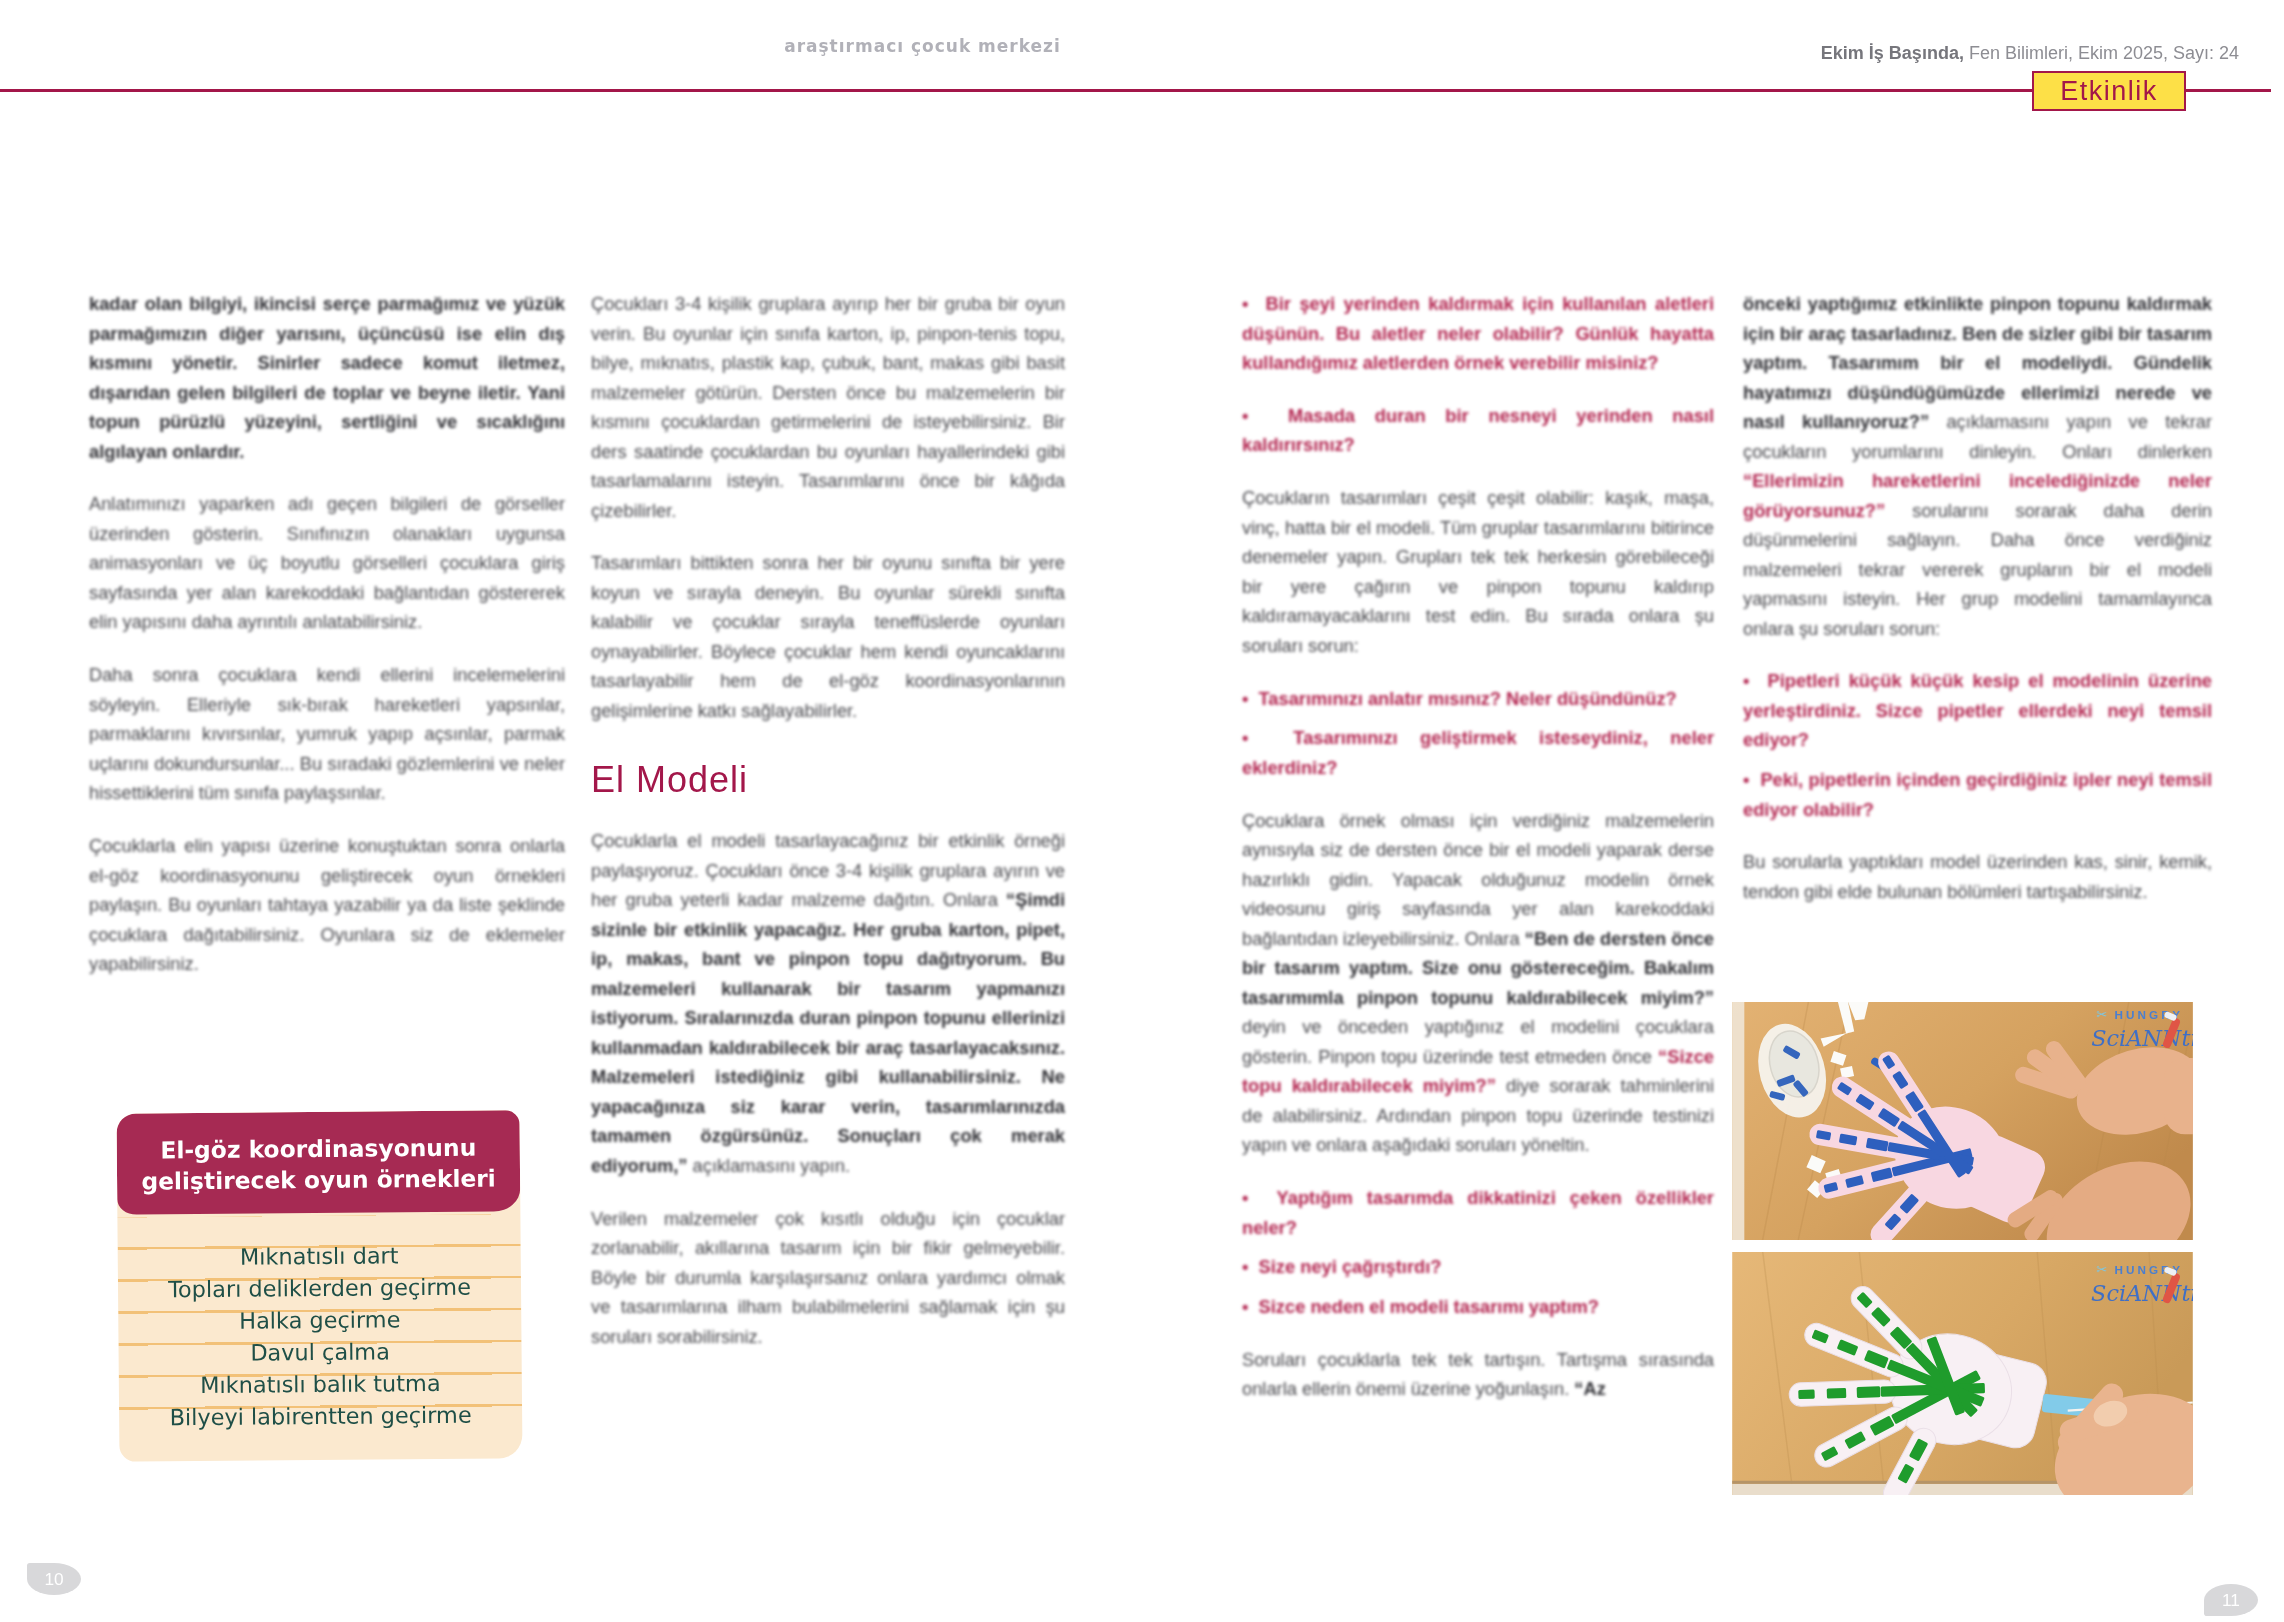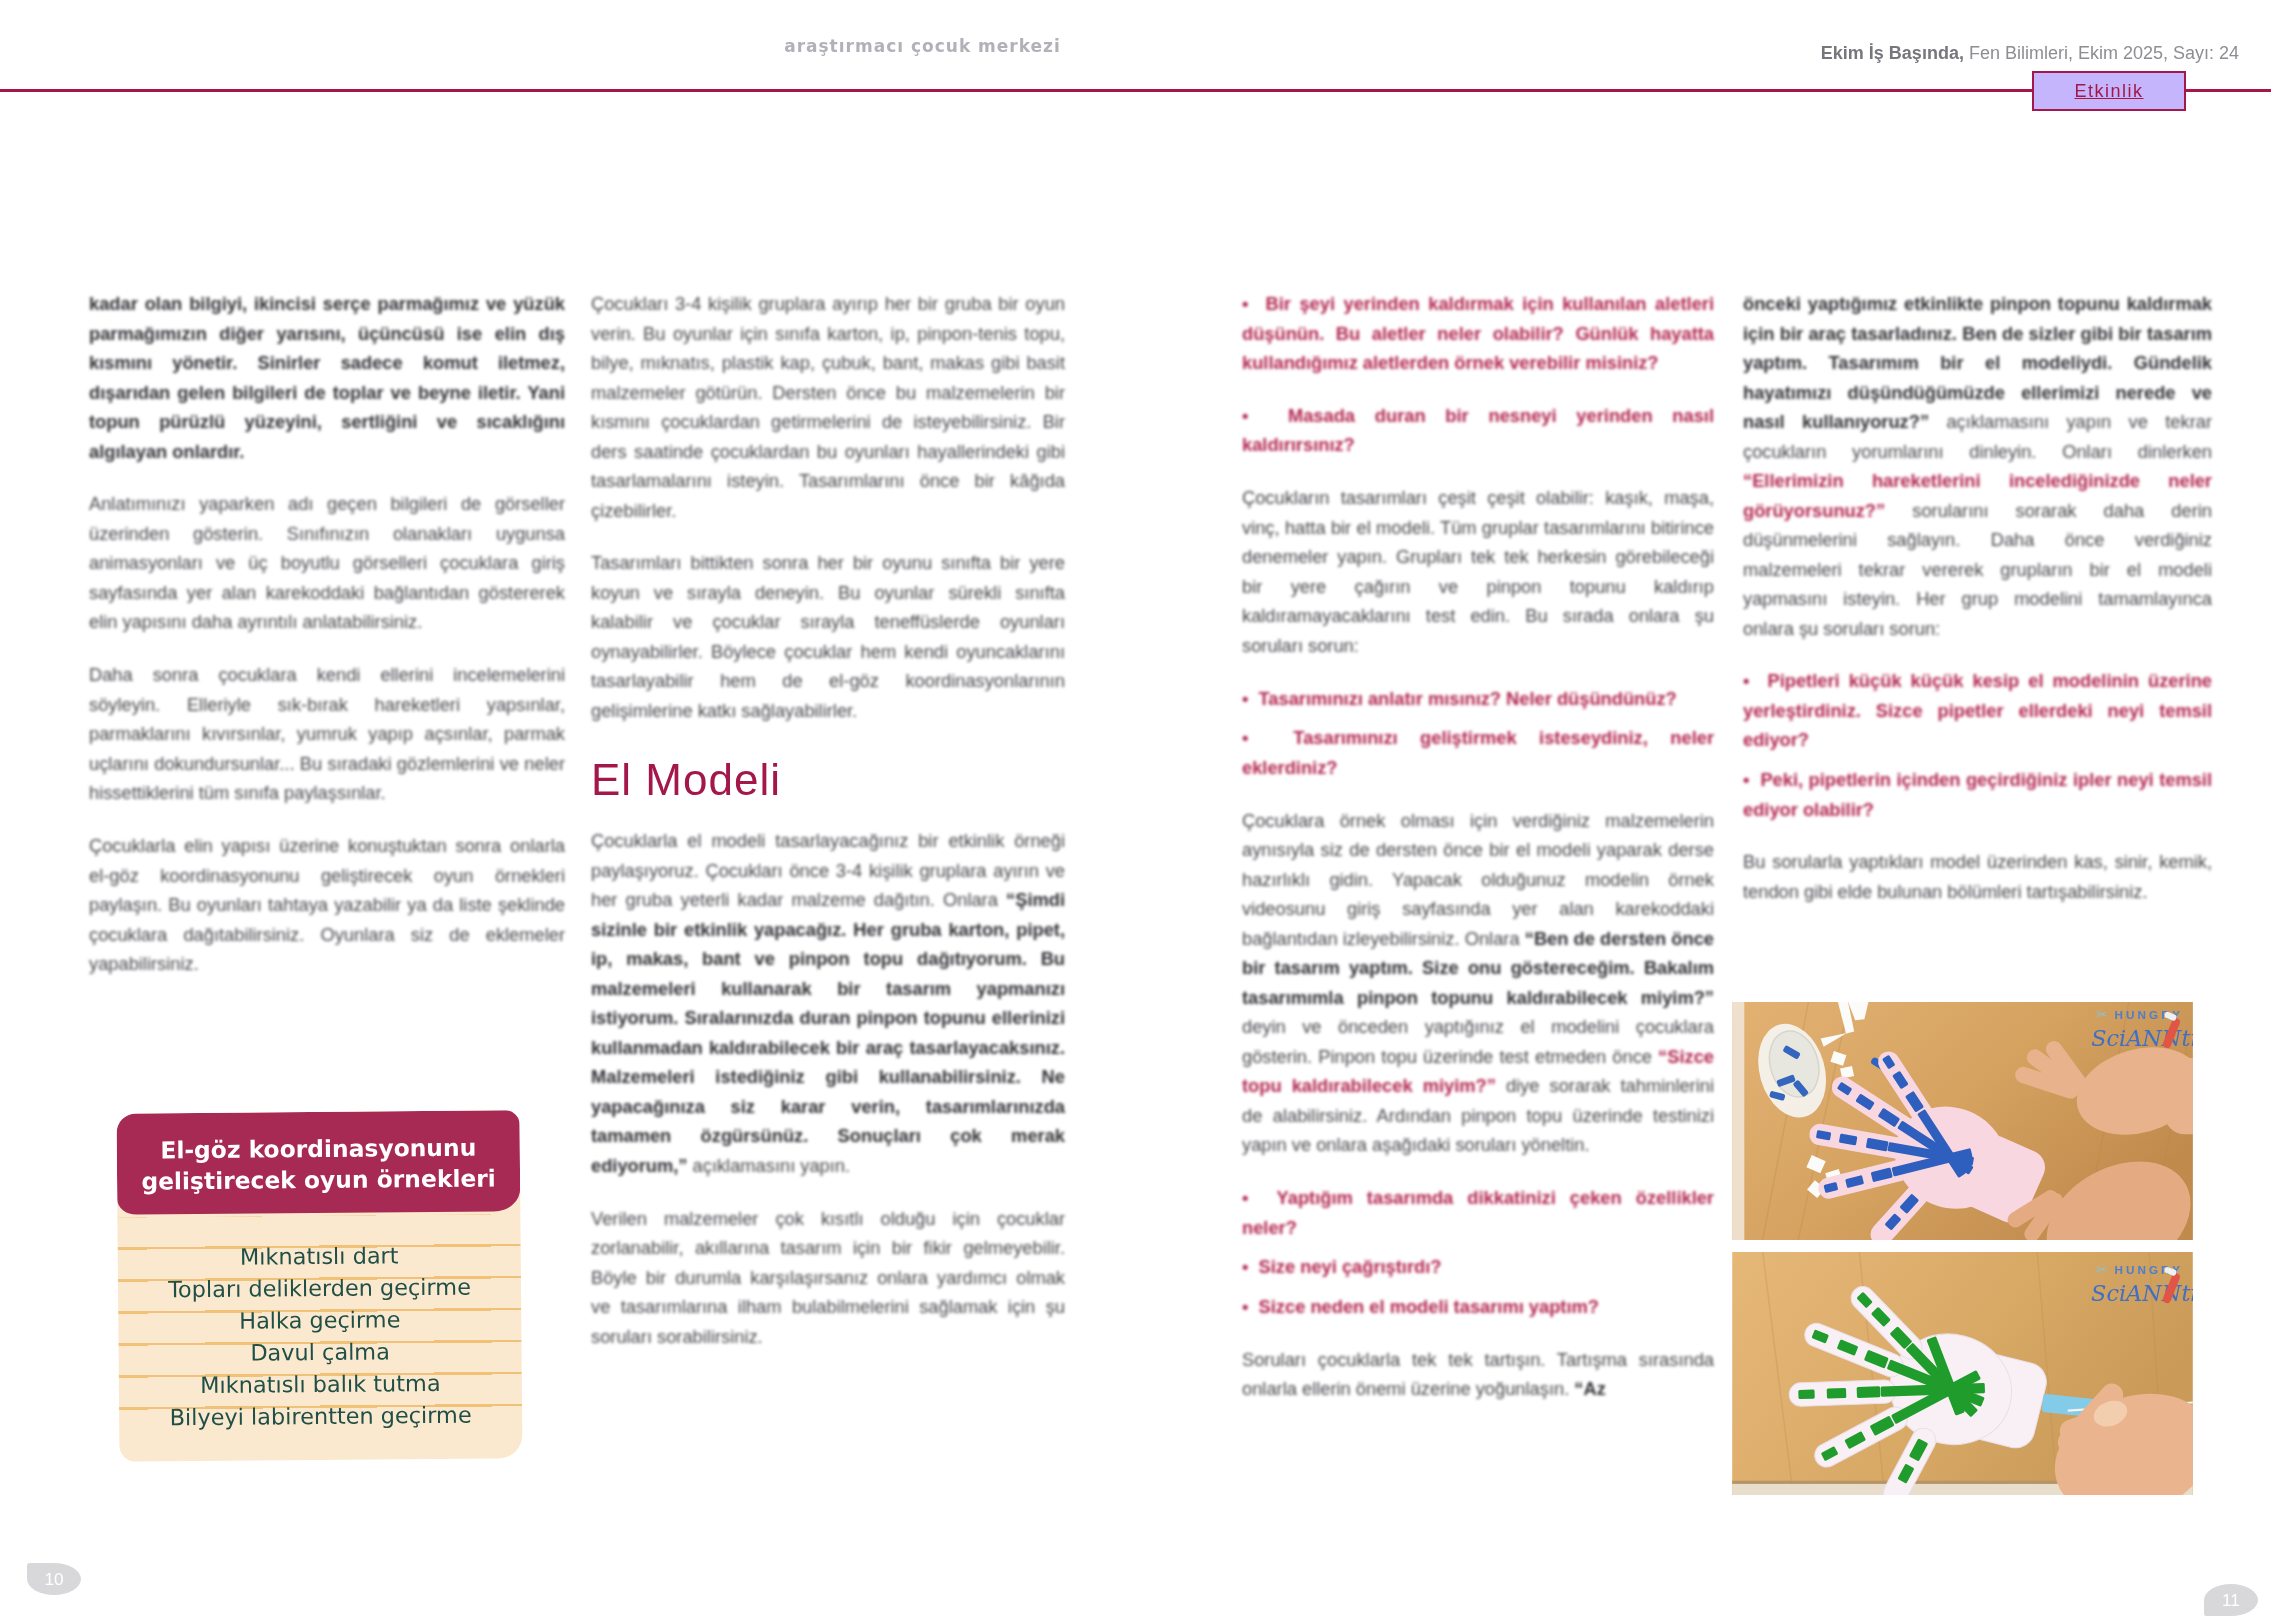--- a/index.html
+++ b/index.html
@@ -6,37 +6,37 @@
   body{font-family:"Liberation Sans",sans-serif;}
   #page{position:relative;width:2284px;height:1623px;background:#fff;overflow:hidden;}
 
   
   .center-title{position:absolute;left:757px;top:36px;width:331px;text-align:center;
     font-family:"DejaVu Sans",sans-serif;font-weight:bold;font-size:17px;letter-spacing:1px;
     color:#b1b1b8;filter:blur(0.5px);}
   .citation{position:absolute;right:45px;top:43px;font-size:18px;color:#8d8d93;white-space:nowrap;}
   .citation .cb{font-weight:bold;color:#76767c;}
   .rule{position:absolute;left:0;right:13.2px;top:89px;height:2.5px;background:#a3174a;}
-  .tab{position:absolute;left:2032px;top:71px;width:150px;height:36px;background:#c4b5fd;
+  .tab{position:absolute;left:2032px;top:71px;width:150px;height:36px;background:#fde047;
     border:2px solid #a3174a;color:#a3174a;display:flex;align-items:center;justify-content:center;
-    font-size:18px;letter-spacing:1.5px;font-weight:400;z-index:2;text-decoration:underline;}
+    font-size:27px;letter-spacing:1.5px;font-weight:400;z-index:2;}
 
   
   .col{position:absolute;top:289px;font-size:18.3px;line-height:29.5px;color:#48484d;text-align:justify;}
   .col p{margin:0 0 23.4px 0;filter:blur(1.5px);}
   .b{font-weight:bold;color:#2f2f34;}
   .rb{font-weight:bold;color:#b2244f;}
   p.bullet{color:#b2244f;font-weight:bold;margin:0 0 10.2px 0;}
   p.bullet::before{content:"•\00a0\00a0";}
   p.gap-after{margin-bottom:23.4px;}
   #col1{left:89px;width:476px;}
   #col2{left:591px;width:474px;}
   #col3{left:1242px;width:472px;}
   #col4{left:1743px;width:469px;}
-  .section-heading{font-size:44px;line-height:49px;color:#a3174a;font-weight:400;
+  .section-heading{font-size:36px;line-height:49px;color:#a3174a;font-weight:400;
     letter-spacing:1px;margin:29.5px 0 22.4px 0;text-align:left;}
 
   
   .games-box{position:absolute;left:118px;top:1112px;width:403px;height:348px;
     background:#fbe9cf;border-radius:19.3px 14.2px 23.4px 16.3px;overflow:hidden;transform:rotate(-0.5deg);}
   .games-box-header{background:#a62a53;color:#ffffff;text-align:center;
     padding:22.4px 21.4px 17.3px 21.4px;border-radius:0 0 26.5px 19.3px / 0 0 22.4px 15.3px;
     font-family:"DejaVu Sans",sans-serif;font-weight:bold;font-size:23.4px;line-height:30.5px;}
   .games-list{margin-top:3.1px;padding-top:26.5px;text-align:center;
     font-family:"DejaVu Sans",sans-serif;font-size:22.4px;color:#1f4f47;

